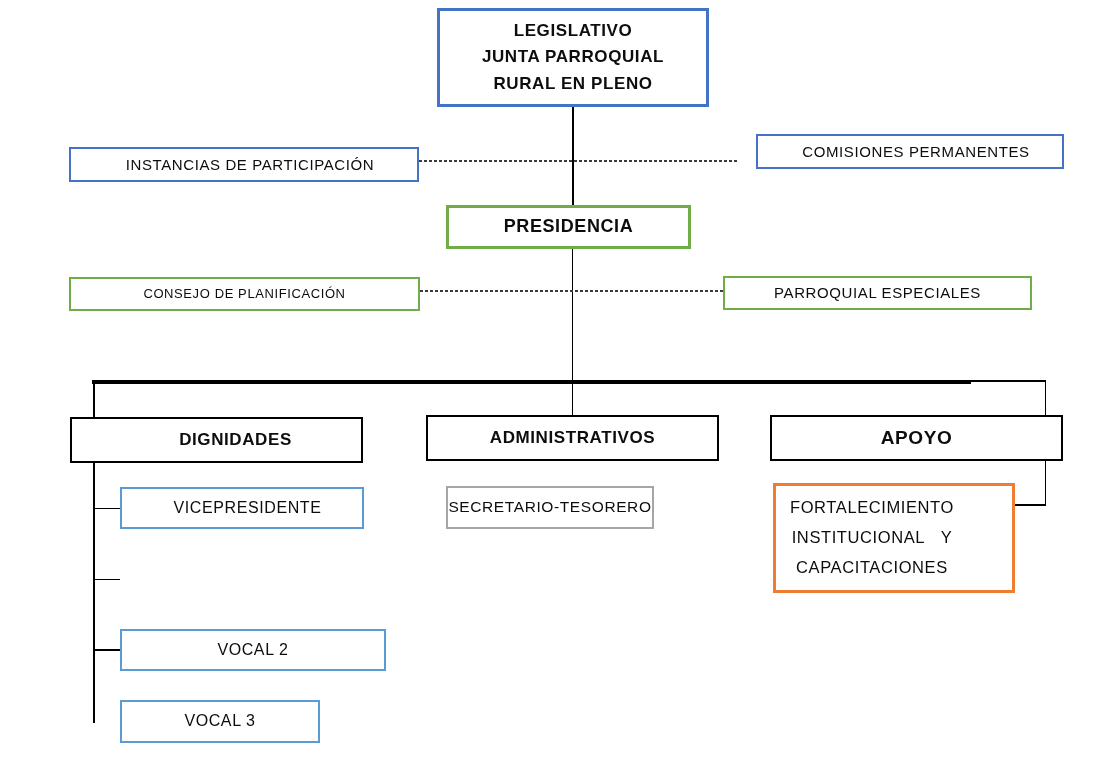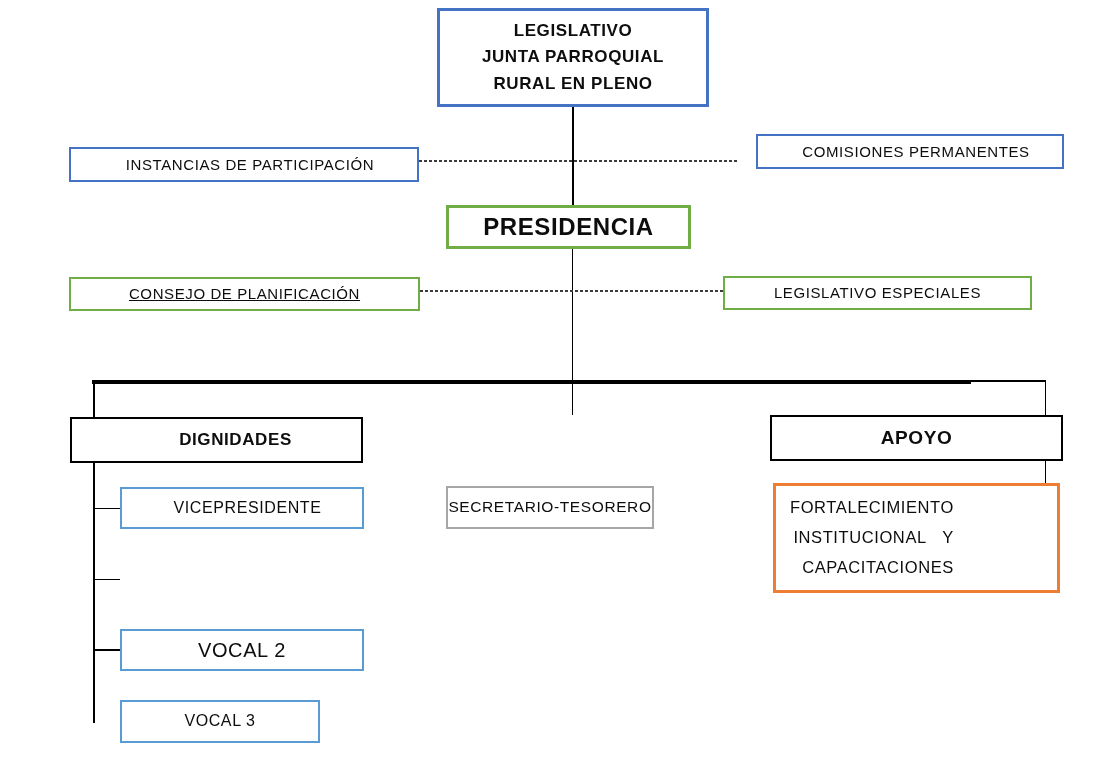--- a/index.html
+++ b/index.html
@@ -30,34 +30,34 @@
   .b-green-thick{border:3px solid var(--c-green);}
   .b-green{border:2px solid var(--c-green);}
   .b-black{border:2px solid var(--c-black);}
   .b-lightblue{border:2px solid var(--c-lightblue);}
   .b-gray{border:2px solid var(--c-gray);}
   .b-orange{border:3px solid var(--c-orange);}
 
   .n-root{left:437px;top:8px;width:272px;height:99px;font-size:17px;}
   .n-instancias{left:69px;top:147px;width:350px;height:35px;font-size:15px;}
   .n-comper{left:738px;top:134px;width:308px;height:35px;font-size:15px;margin-left:18px;}
-  .n-presidencia{left:446px;top:205px;width:245px;height:44px;font-size:24px;}
-  .n-consejo{left:69px;top:277px;width:351px;height:34px;font-size:15px;text-decoration:underline;}
+  .n-presidencia{left:446px;top:205px;width:245px;height:44px;font-size:18px;}
+  .n-consejo{left:69px;top:277px;width:351px;height:34px;font-size:13px;}
   .n-comesp{left:723px;top:276px;width:309px;height:34px;font-size:15px;}
   .n-dignidades{left:70px;top:417px;width:293px;height:46px;font-size:17px;padding-left:38px;}
   .n-administrativos{left:426px;top:415px;width:293px;height:46px;font-size:17px;}
   .n-apoyo{left:770px;top:415px;width:293px;height:46px;font-size:19px;}
   .n-vice{left:120px;top:487px;width:244px;height:42px;font-size:16px;padding-left:11px;}
   .n-vocal1{left:120px;top:558px;width:244px;height:42px;font-size:16px;}
-  .n-vocal2{left:120px;top:629px;width:244px;height:42px;font-size:20px;}
+  .n-vocal2{left:120px;top:629px;width:266px;height:42px;font-size:16px;}
   .n-vocal3{left:120px;top:700px;width:200px;height:43px;font-size:16px;}
   .n-secretario{left:446px;top:486px;width:208px;height:43px;font-size:15.5px;}
   .n-fortalecimiento{
-    left:773px;top:483px;width:287px;height:110px;font-size:16.5px;
-    justify-content:flex-start;text-align:right;padding-left:14px;line-height:1.8;
+    left:773px;top:483px;width:242px;height:110px;font-size:16.5px;
+    justify-content:flex-start;text-align:center;padding-left:14px;line-height:1.8;
   }
 </style>
 </head>
 <body>
 
 <div id="canvas">
 
   <svg id="wires" xmlns="http://www.w3.org/2000/svg" shape-rendering="crispEdges">
 
     <line x1="572.5" y1="107" x2="572.5" y2="205" stroke="#000000" stroke-width="2"></line>
@@ -87,23 +87,24 @@
   <div class="box bold b-blue-thick n-root">LEGISLATIVO
 JUNTA PARROQUIAL
 RURAL EN PLENO</div>
 
   <div class="box b-blue n-instancias">INSTANCIAS DE PARTICIPACIÓN</div>
   <div class="box b-blue n-comper">COMISIONES PERMANENTES</div>
 
   <div class="box bold b-green-thick n-presidencia">PRESIDENCIA</div>
 
   <div class="box b-green n-consejo">CONSEJO DE PLANIFICACIÓN</div>
-  <div class="box b-green n-comesp">LEGISLATIVO ESPECIALES</div>
+  <div class="box b-green n-comesp">PARROQUIAL ESPECIALES</div>
 
   <div class="box bold b-black n-dignidades">DIGNIDADES</div>
+  <div class="box bold b-black n-administrativos">ADMINISTRATIVOS</div>
   <div class="box bold b-black n-apoyo">APOYO</div>
 
   <div class="box b-lightblue n-vice">VICEPRESIDENTE</div>
   <div class="box b-lightblue n-vocal2">VOCAL 2</div>
   <div class="box b-lightblue n-vocal3">VOCAL 3</div>
 
   <div class="box b-gray n-secretario">SECRETARIO-TESORERO</div>
 
   <div class="box b-orange n-fortalecimiento">FORTALECIMIENTO
 INSTITUCIONAL&nbsp;&nbsp;&nbsp;Y

